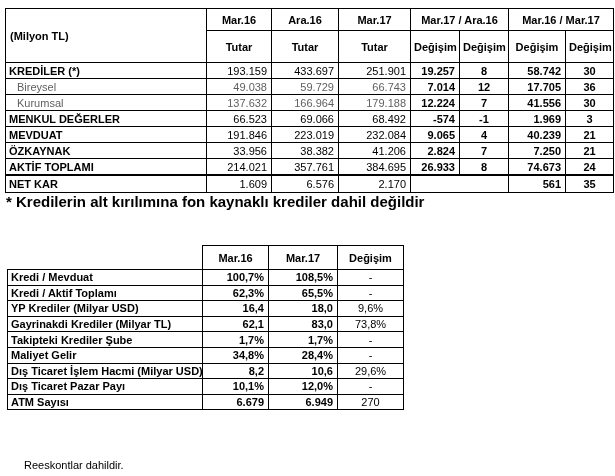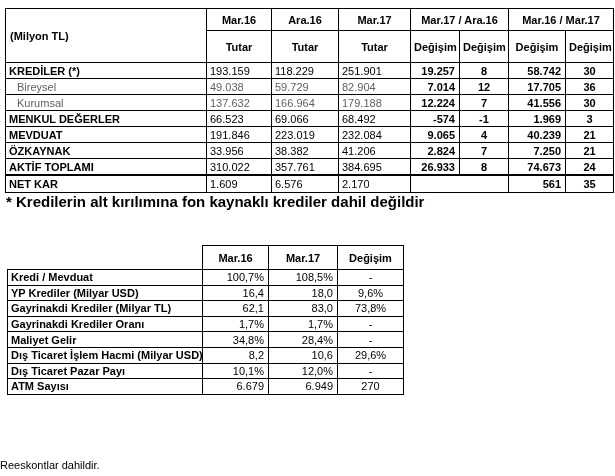--- a/index.html
+++ b/index.html
@@ -9,41 +9,41 @@
 
   
   #t1{position:absolute;left:5px;top:8px;width:608px;font-size:11px;}
   #t1 td{border:1px solid #000;padding:0 3px;}
   #t1 tr.h1 td{height:21px;}
   #t1 tr.h2 td{height:31px;}
   #t1 tr.dr td{height:15px;}
   #t1 td.hd{font-weight:bold;text-align:center;vertical-align:middle;}
   #t1 td.unit{font-weight:bold;text-align:left;vertical-align:middle;padding-left:4px;margin-left:33px;}
   #t1 td.lbl{font-weight:bold;text-align:left;padding-left:3px;margin-top:22px;}
-  #t1 td.tut{text-align:left;padding-right:4px;}
+  #t1 td.tut{text-align:right;padding-right:4px;}
   #t1 td.chg{font-weight:bold;text-align:right;padding-right:4px;}
   #t1 td.pct{font-weight:bold;text-align:center;}
   #t1 tr.row-sub td.lbl{font-weight:normal;color:#5f5f5f;padding-left:11px;}
   #t1 tr.row-sub td.tut{color:#5f5f5f;}
   #t1 tr.net td{border-top:2px solid #000;height:16px;}
   #t1 td.blank{border-left:none;border-right:none;border-bottom:none;}
   #t1{border:1px solid #000;}
 
   
   #fn1{position:absolute;left:6px;top:193px;font-size:15px;font-weight:bold;}
-  #fn2{position:absolute;left:0;top:459px;font-size:11px;}
+  #fn2{position:absolute;left:24px;top:459px;font-size:11px;}
 
   
   #t2{position:absolute;left:7px;top:245px;width:396px;font-size:11px;}
   #t2 td{border:1px solid #000;padding:0 3px;}
   #t2 tr.h td{height:23px;font-weight:bold;text-align:center;vertical-align:middle;}
   #t2 td.nb{border:none;background:transparent;}
   #t2 tr.dr td{height:14.6px;}
   #t2 td.lbl{font-weight:bold;text-align:left;padding-left:3px;}
-  #t2 td.val{font-weight:normal;text-align:right;padding-right:4px;}
+  #t2 td.val{font-weight:bold;text-align:right;padding-right:4px;}
   #t2 td.chg{text-align:center;font-weight:normal;}
 </style>
 </head>
 <body>
 
 <table id="t1">
   <colgroup>
     <col style="width:201px">
       <col style="width:65px">
       <col style="width:67px">
@@ -68,32 +68,32 @@
     <td class="hd">Tutar</td>
     <td class="hd">Değişim</td>
     <td class="hd">Değişim (%)</td>
     <td class="hd">Değişim</td>
     <td class="hd">Değişim (%)</td>
   </tr>
 
   <tr class="dr row-main">
     <td class="lbl">KREDİLER (*)</td>
     <td class="tut">193.159</td>
-    <td class="tut">118.229</td>
+    <td class="tut">433.697</td>
     <td class="tut">251.901</td>
     <td class="chg">19.257</td>
     <td class="pct">8</td>
     <td class="chg">58.742</td>
     <td class="pct">30</td>
   </tr>
   <tr class="dr row-sub">
     <td class="lbl">Bireysel</td>
     <td class="tut">49.038</td>
     <td class="tut">59.729</td>
-    <td class="tut">82.904</td>
+    <td class="tut">66.743</td>
     <td class="chg">7.014</td>
     <td class="pct">12</td>
     <td class="chg">17.705</td>
     <td class="pct">36</td>
   </tr>
   <tr class="dr row-sub">
     <td class="lbl">Kurumsal</td>
     <td class="tut">137.632</td>
     <td class="tut">166.964</td>
     <td class="tut">179.188</td>
@@ -127,21 +127,21 @@
     <td class="tut">33.956</td>
     <td class="tut">38.382</td>
     <td class="tut">41.206</td>
     <td class="chg">2.824</td>
     <td class="pct">7</td>
     <td class="chg">7.250</td>
     <td class="pct">21</td>
   </tr>
   <tr class="dr row-main">
     <td class="lbl">AKTİF TOPLAMI</td>
-    <td class="tut">310.022</td>
+    <td class="tut">214.021</td>
     <td class="tut">357.761</td>
     <td class="tut">384.695</td>
     <td class="chg">26.933</td>
     <td class="pct">8</td>
     <td class="chg">74.673</td>
     <td class="pct">24</td>
   </tr>
   <tr class="dr net">
     <td class="lbl">NET KAR</td>
     <td class="tut">1.609</td>
@@ -171,33 +171,39 @@
     <td>Mar.17</td>
     <td>Değişim</td>
   </tr>
   <tr class="dr">
     <td class="lbl">Kredi / Mevduat</td>
     <td class="val">100,7%</td>
     <td class="val">108,5%</td>
     <td class="chg">-</td>
   </tr>
   <tr class="dr">
+    <td class="lbl">Kredi / Aktif Toplamı</td>
+    <td class="val">62,3%</td>
+    <td class="val">65,5%</td>
+    <td class="chg">-</td>
+  </tr>
+  <tr class="dr">
     <td class="lbl">YP Krediler (Milyar USD)</td>
     <td class="val">16,4</td>
     <td class="val">18,0</td>
     <td class="chg">9,6%</td>
   </tr>
   <tr class="dr">
     <td class="lbl">Gayrinakdi Krediler (Milyar TL)</td>
     <td class="val">62,1</td>
     <td class="val">83,0</td>
     <td class="chg">73,8%</td>
   </tr>
   <tr class="dr">
-    <td class="lbl">Gayrinakdi Krediler Oranı</td>
+    <td class="lbl">Takipteki Krediler Şube</td>
     <td class="val">1,7%</td>
     <td class="val">1,7%</td>
     <td class="chg">-</td>
   </tr>
   <tr class="dr">
     <td class="lbl">Maliyet Gelir</td>
     <td class="val">34,8%</td>
     <td class="val">28,4%</td>
     <td class="chg">-</td>
   </tr>

